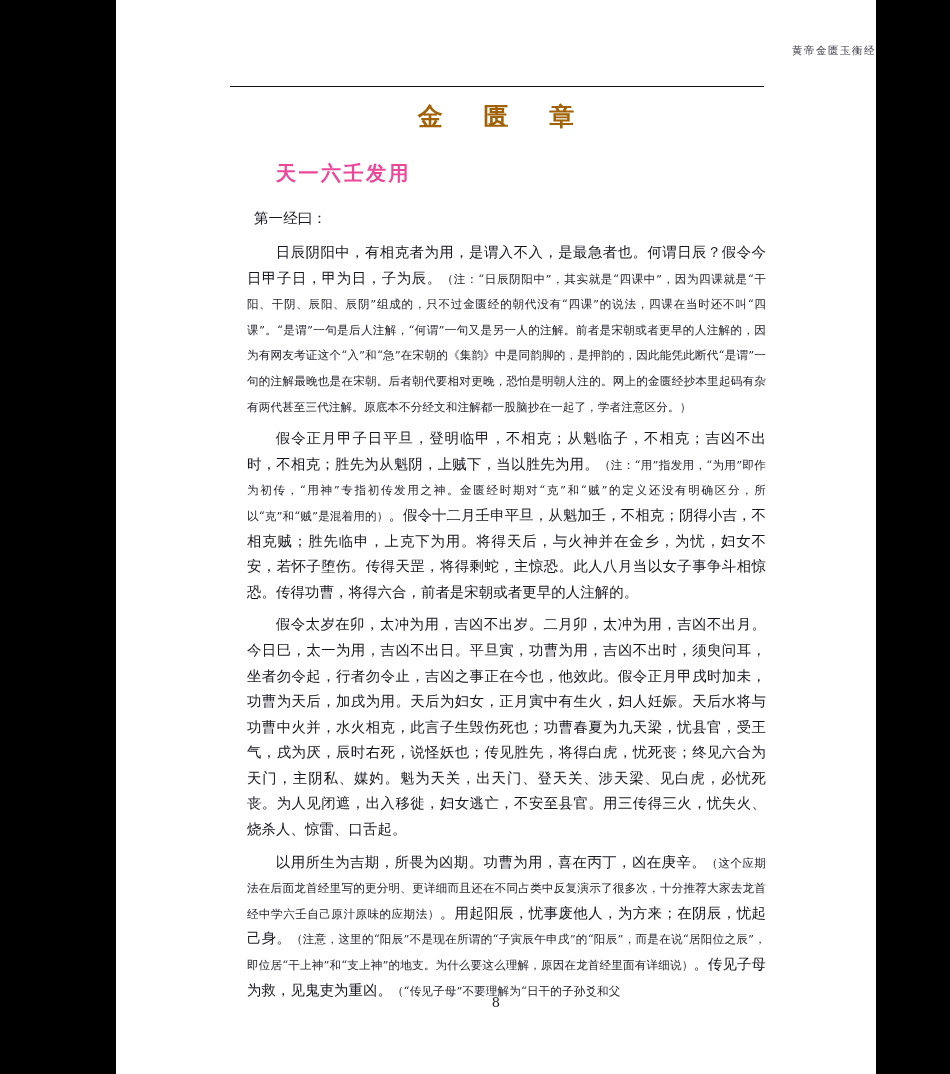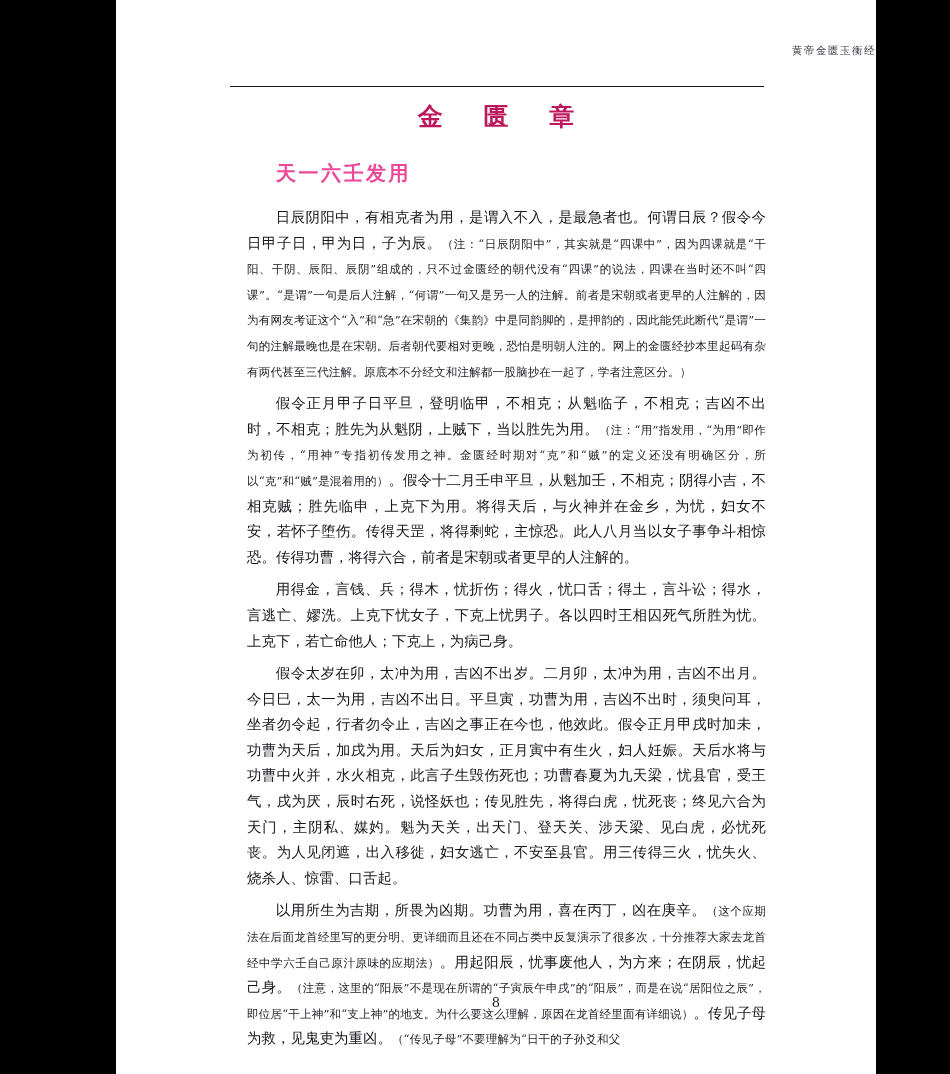--- a/index.html
+++ b/index.html
@@ -51,21 +51,21 @@
   .chapter-title {
     position: absolute;
     left: 0;
     top: 100px;
     width: 760px;
     text-align: center;
     font-size: 25px;
     font-weight: bold;
     letter-spacing: 16px;
     text-indent: 16px;
-    color: #be185d;
+    color: #a16207;
     font-family: "DejaVu Serif", "Liberation Serif", serif;
   }
 
   
   .section-heading {
     position: absolute;
     left: 160px;
     top: 160px;
     font-size: 20px;
     font-weight: bold;
@@ -143,24 +143,24 @@
 
   <div class="running-header">黄帝金匮玉衡经</div>
 
   <div class="header-rule"></div>
 
   <div class="chapter-title">金 匮 章</div>
 
   <div class="section-heading">天一六壬发用</div>
 
   <div class="body-col">
+    <div class="lead-line">第一经曰：</div>
     <div id="paragraph-host">
         <p class="para"><span class="main">日辰阴阳中，有相克者为用，是谓入不入，是最急者也。何谓日辰？假令今日甲子日，甲为日，子为辰。</span><span class="note">（注：“日辰阴阳中”，其实就是“四课中”，因为四课就是“干阳、干阴、辰阳、辰阴”组成的，只不过金匮经的朝代没有“四课”的说法，四课在当时还不叫“四课”。“是谓”一句是后人注解，“何谓”一句又是另一人的注解。前者是宋朝或者更早的人注解的，因为有网友考证这个“入”和“急”在宋朝的《集韵》中是同韵脚的，是押韵的，因此能凭此断代“是谓”一句的注解最晚也是在宋朝。后者朝代要相对更晚，恐怕是明朝人注的。网上的金匮经抄本里起码有杂有两代甚至三代注解。原底本不分经文和注解都一股脑抄在一起了，学者注意区分。）</span></p>
         <p class="para"><span class="main">假令正月甲子日平旦，登明临甲，不相克；从魁临子，不相克；吉凶不出时，不相克；胜先为从魁阴，上贼下，当以胜先为用。</span><span class="note">（注：“用”指发用，“为用”即作为初传，“用神”专指初传发用之神。金匮经时期对“克”和“贼”的定义还没有明确区分，所以“克”和“贼”是混着用的）</span><span class="main">。假令十二月壬申平旦，从魁加壬，不相克；阴得小吉，不相克贼；胜先临申，上克下为用。将得天后，与火神并在金乡，为忧，妇女不安，若怀子堕伤。传得天罡，将得剩蛇，主惊恐。此人八月当以女子事争斗相惊恐。传得功曹，将得六合，前者是宋朝或者更早的人注解的。</span></p>
-        <p class="para"><span class="main">用得金，言钱、兵；得木，忧折伤；得火，忧口舌；得土，言斗讼；得水，言逃亡、嫪洗。上克下忧女子，下克上忧男子。各以四时王相囚死气所胜为忧。上克下，若亡命他人；下克上，为病己身。</span></p>
         <p class="para"><span class="main">假令太岁在卯，太冲为用，吉凶不出岁。二月卯，太冲为用，吉凶不出月。今日巳，太一为用，吉凶不出日。平旦寅，功曹为用，吉凶不出时，须臾问耳，坐者勿令起，行者勿令止，吉凶之事正在今也，他效此。假令正月甲戌时加未，功曹为天后，加戌为用。天后为妇女，正月寅中有生火，妇人妊娠。天后水将与功曹中火并，水火相克，此言子生毁伤死也；功曹春夏为九天梁，忧县官，受王气，戌为厌，辰时右死，说怪妖也；传见胜先，将得白虎，忧死丧；终见六合为天门，主阴私、媒妁。魁为天关，出天门、登天关、涉天梁、见白虎，必忧死丧。为人见闭遮，出入移徙，妇女逃亡，不安至县官。用三传得三火，忧失火、烧杀人、惊雷、口舌起。</span></p>
         <p class="para"><span class="main">以用所生为吉期，所畏为凶期。功曹为用，喜在丙丁，凶在庚辛。</span><span class="note">（这个应期法在后面龙首经里写的更分明、更详细而且还在不同占类中反复演示了很多次，十分推荐大家去龙首经中学六壬自己原汁原味的应期法）</span><span class="main">。用起阳辰，忧事废他人，为方来；在阴辰，忧起己身。</span><span class="note">（注意，这里的“阳辰”不是现在所谓的“子寅辰午申戌”的“阳辰”，而是在说“居阳位之辰”，即位居“干上神”和“支上神”的地支。为什么要这么理解，原因在龙首经里面有详细说）</span><span class="main">。传见子母为救，见鬼吏为重凶。</span><span class="note">（“传见子母”不要理解为“日干的子孙爻和父</span></p>
       </div>
   </div>
 
   <div class="page-number">8</div>
 
 
 </div>
 

